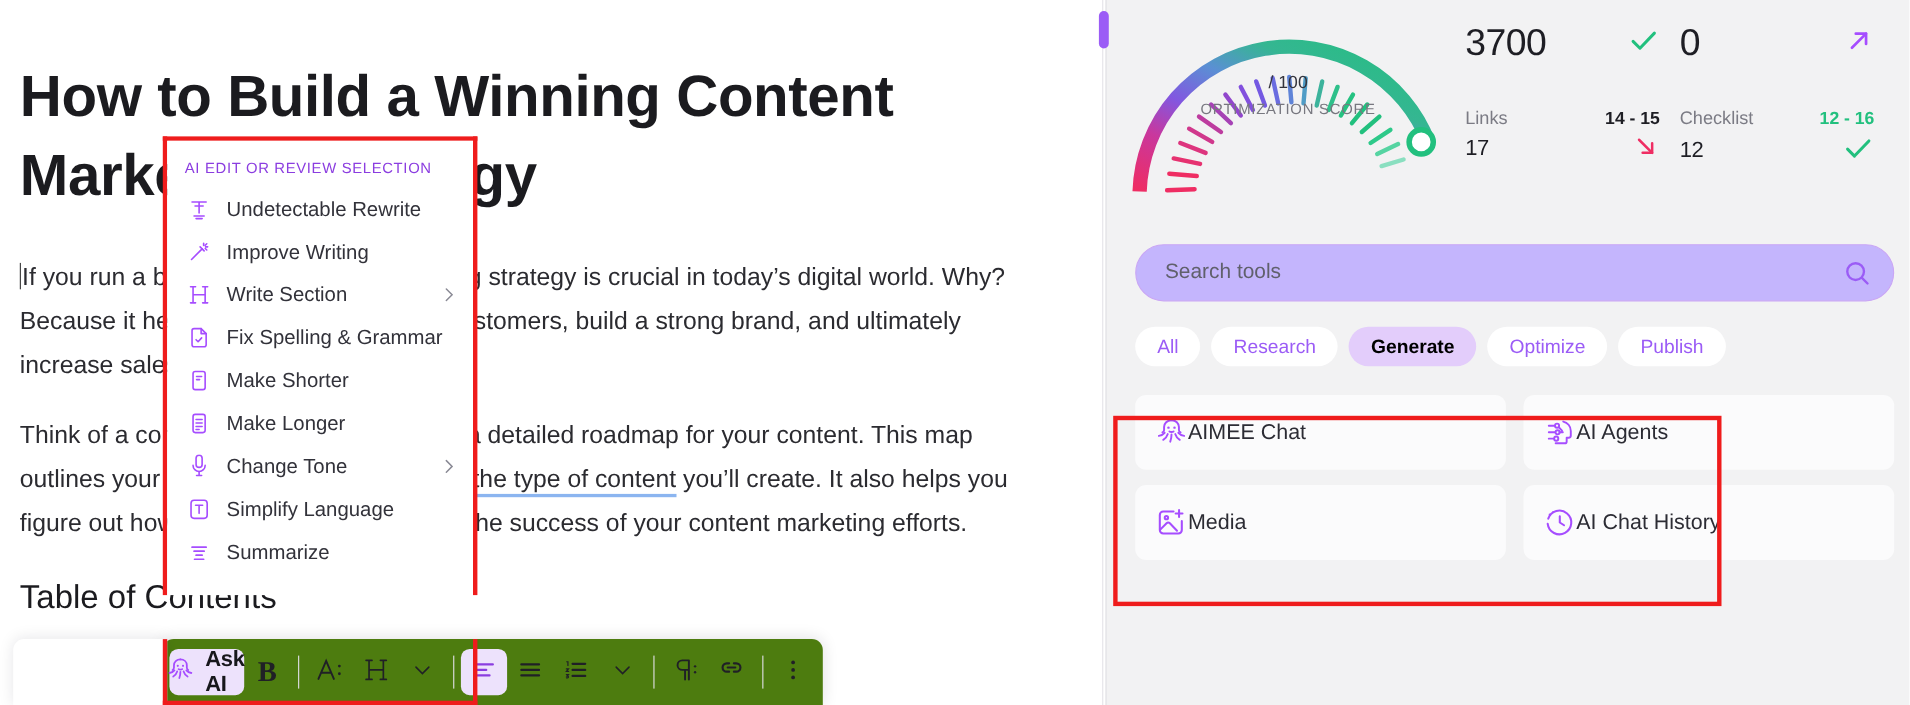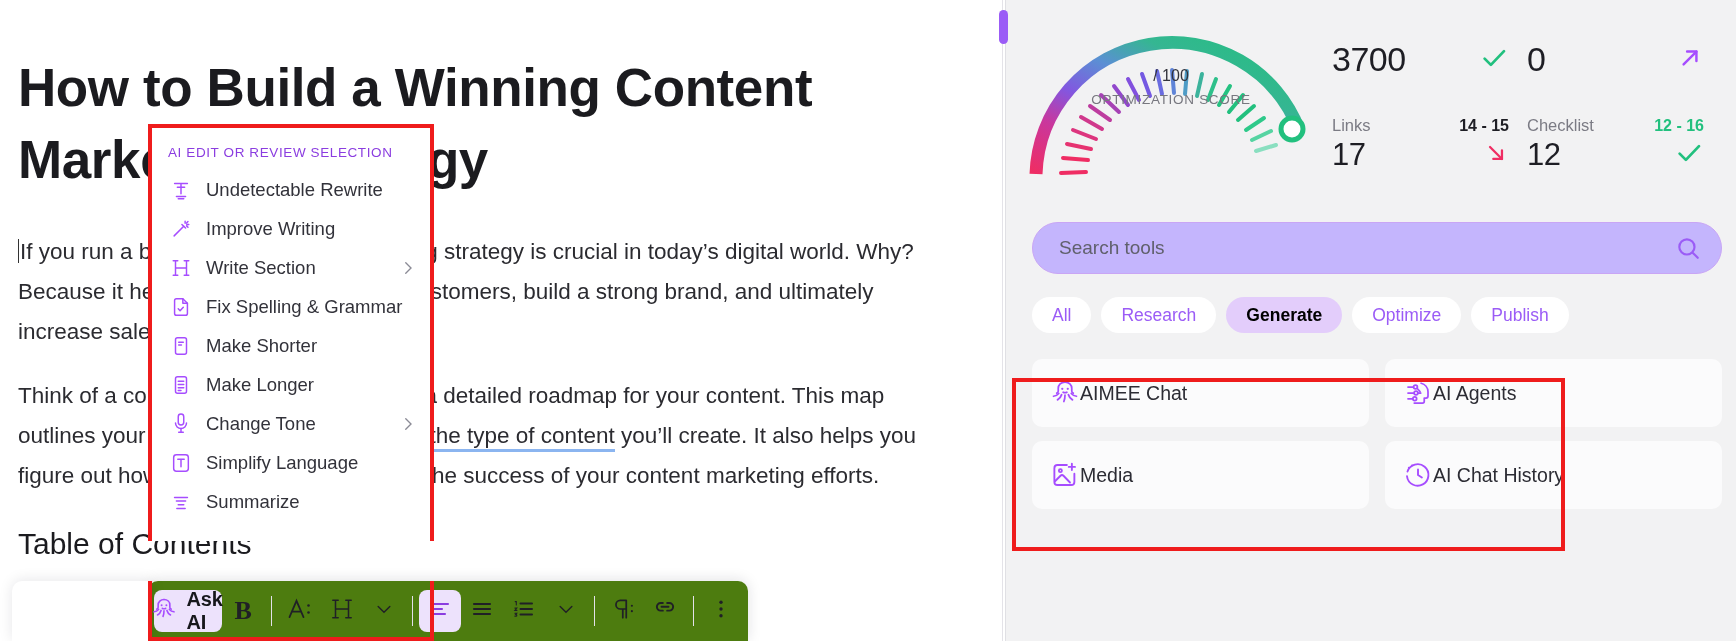--- a/index.html
+++ b/index.html
@@ -228,40 +228,40 @@
     margin-top: 7px;
   }
   .stats-grid {
     flex: 1;
     display: grid;
     grid-template-columns: 1fr 1fr;
     grid-template-rows: 1fr 1fr;
     padding: 8px 18px 10px 6px;
     column-gap: 4px;
   }
-  .stat-cell { display: flex; flex-direction: column; justify-content: center; }
+  .stat-cell { display: flex; flex-direction: column; justify-content: flex-start; }
   .stat-cell.top { padding-top: 12px; }
   .stat-top-row {
     display: flex; align-items: center; justify-content: space-between;
     padding-right: 14px;
   }
   .stat-bignum { font-size: 34px; color: #1e1e24; font-weight: 400; letter-spacing: -0.5px; }
   .stat-head-row {
     display: flex; align-items: center; justify-content: space-between;
     padding-right: 14px;
   }
   .stat-name { font-size: 16.5px; color: #7b7b84; }
   .stat-range { font-size: 16px; font-weight: 700; color: #1e1e24; }
   .stat-range.green { color: #22c07e; }
   .stat-val-row {
     display: flex; align-items: center; justify-content: space-between;
     padding-right: 14px;
     margin-top: 2px;
   }
-  .stat-val { font-size: 31px; color: #1e1e24; letter-spacing: -0.5px; }
+  .stat-val { font-size: 20px; color: #1e1e24; letter-spacing: -0.5px; }
 
   
   .tools-area { padding: 0 14px 0 26px; }
   .search-box {
     margin: 22px 0 0 0;
     height: 52px;
     border: 1.6px solid #c9a6f5;
     background: #c4b5fd;
     border-radius: 28px;
     display: flex;

